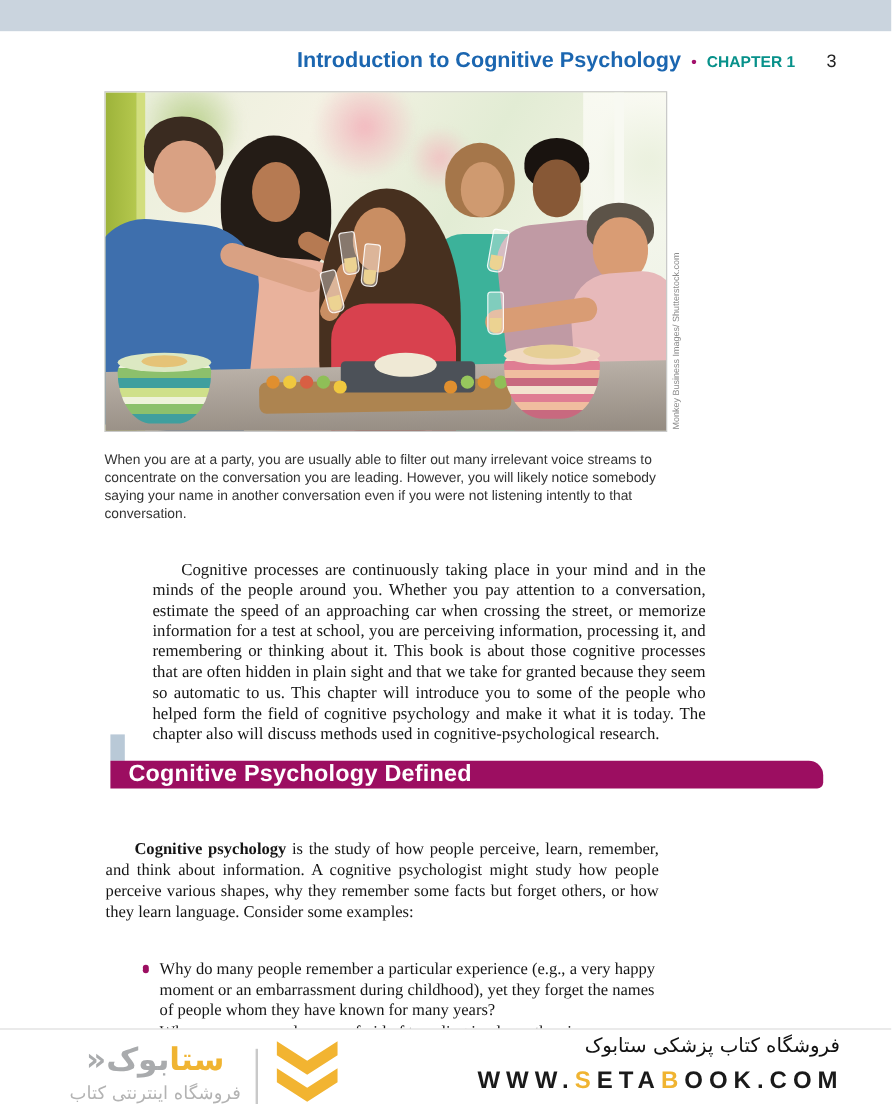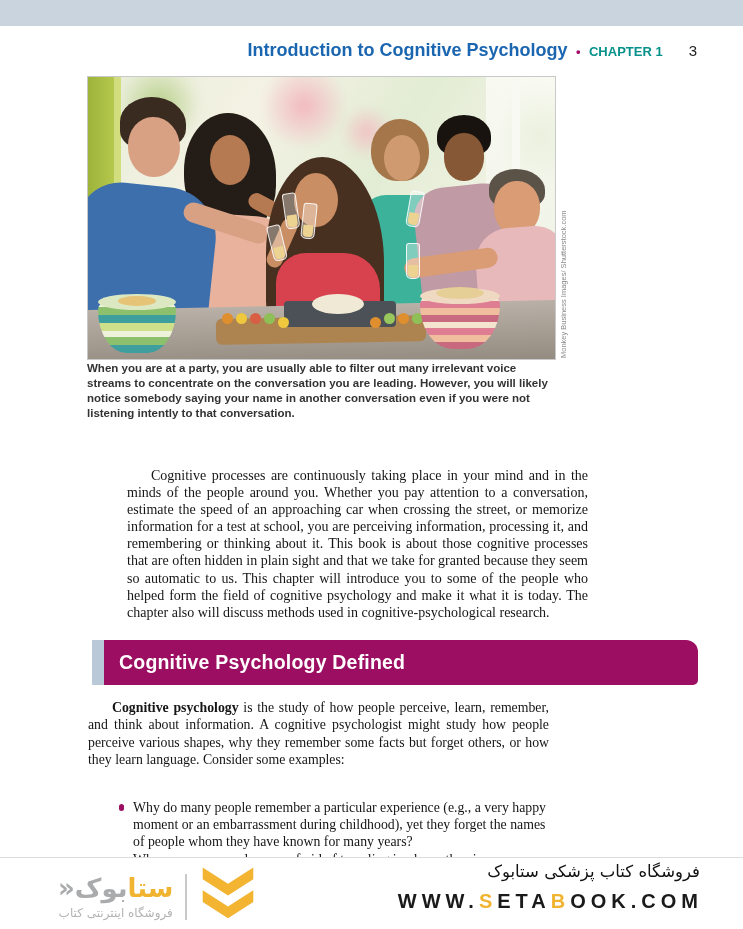--- a/index.html
+++ b/index.html
@@ -85,29 +85,29 @@
   .bowl-r-rim{left:332px;top:211px;width:80px;height:16px;background:#f0d9c2;border-radius:50%;}
   .bowl-r-chips{left:348px;top:210px;width:48px;height:12px;background:#e6cf96;border-radius:50%;}
 
   
   .photo-credit{position:absolute;left:558px;top:118px;height:240px;width:11px;
                 writing-mode:vertical-rl;transform:rotate(180deg);
                 font-family:"Liberation Sans",sans-serif;font-size:7.5px;color:#8a8a8a;
                 display:flex;align-items:center;}
 
   
-  .caption{position:absolute;left:87px;top:349px;width:472px;
-           font-family:"Liberation Sans",sans-serif;font-size:11.5px;line-height:15px;color:#333;font-weight:bold;}
+  .caption{position:absolute;left:87px;top:365px;width:472px;
+           font-family:"Liberation Sans",sans-serif;font-size:11.5px;line-height:15px;color:#333;}
 
   
   .intro{position:absolute;left:88px;top:453px;width:461px;font-size:14px;line-height:17.1px;
          text-align:justify;text-indent:24px;color:#151515;margin-left:39px;}
 
   
-  .banner{position:absolute;left:92px;top:640px;height:45px;display:flex;}
+  .banner{position:absolute;left:92px;top:612px;height:45px;display:flex;flex-direction:column;}
   .banner-accent{width:12px;height:45px;background:#b9c9d7;}
   .banner-body{width:594px;height:45px;background:#9c0e61;border-radius:0 12px 5px 0;
                display:flex;align-items:center;padding-left:15px;box-sizing:border-box;}
   .banner-body h2{margin:0;font-family:"Liberation Sans",sans-serif;font-weight:bold;
                   font-size:19.5px;color:#ffffff;letter-spacing:.2px;}
 
   .section-text{position:absolute;left:88px;top:699px;width:461px;font-size:13.8px;line-height:17.3px;color:#151515;}
   .section-text p{margin:0;}
   .section-text .def{text-align:justify;text-indent:24px;}
 
@@ -117,21 +117,21 @@
   .bullets li{position:relative;padding-left:15px;margin-bottom:2px;width:414px;}
   .bullet-dot{position:absolute;left:1px;top:6px;width:5px;height:5px;border-radius:50%;background:#9c0e61;}
 
   
   .footer{position:absolute;left:0;top:857px;width:743px;height:72px;background:#ffffff;border-top:1px solid #dcdcdc;box-sizing:border-box;}
   .brand{position:absolute;left:58px;top:6px;display:flex;align-items:flex-end;gap:12px;}
   .brand-text{text-align:center;}
   .brand-word{direction:rtl;font-family:"DejaVu Sans",sans-serif;font-size:26px;font-weight:bold;line-height:30px;}
   .brand-word .y{color:#f0b431;}
   .brand-word .g{color:#a9abad;}
-  .brand-tag{direction:rtl;font-family:"DejaVu Sans",sans-serif;font-size:12px;color:#b3b3b3;margin-top:3px;}
+  .brand-tag{direction:rtl;font-family:"DejaVu Sans",sans-serif;font-size:15px;color:#b3b3b3;margin-top:3px;}
   .brand-divider{width:2px;height:46px;background:#c9c9c9;}
   .store-fa{position:absolute;right:43px;top:4px;width:330px;text-align:right;direction:rtl;
             font-family:"DejaVu Sans",sans-serif;font-size:16.5px;color:#111;}
   .store-url{position:absolute;right:40px;top:32px;width:340px;text-align:right;
              font-family:"Liberation Sans",sans-serif;font-weight:bold;font-size:20px;
              letter-spacing:5px;color:#1a1a1a;}
   .store-url .y{color:#f0b431;}
 </style>
 </head>
 <body>

